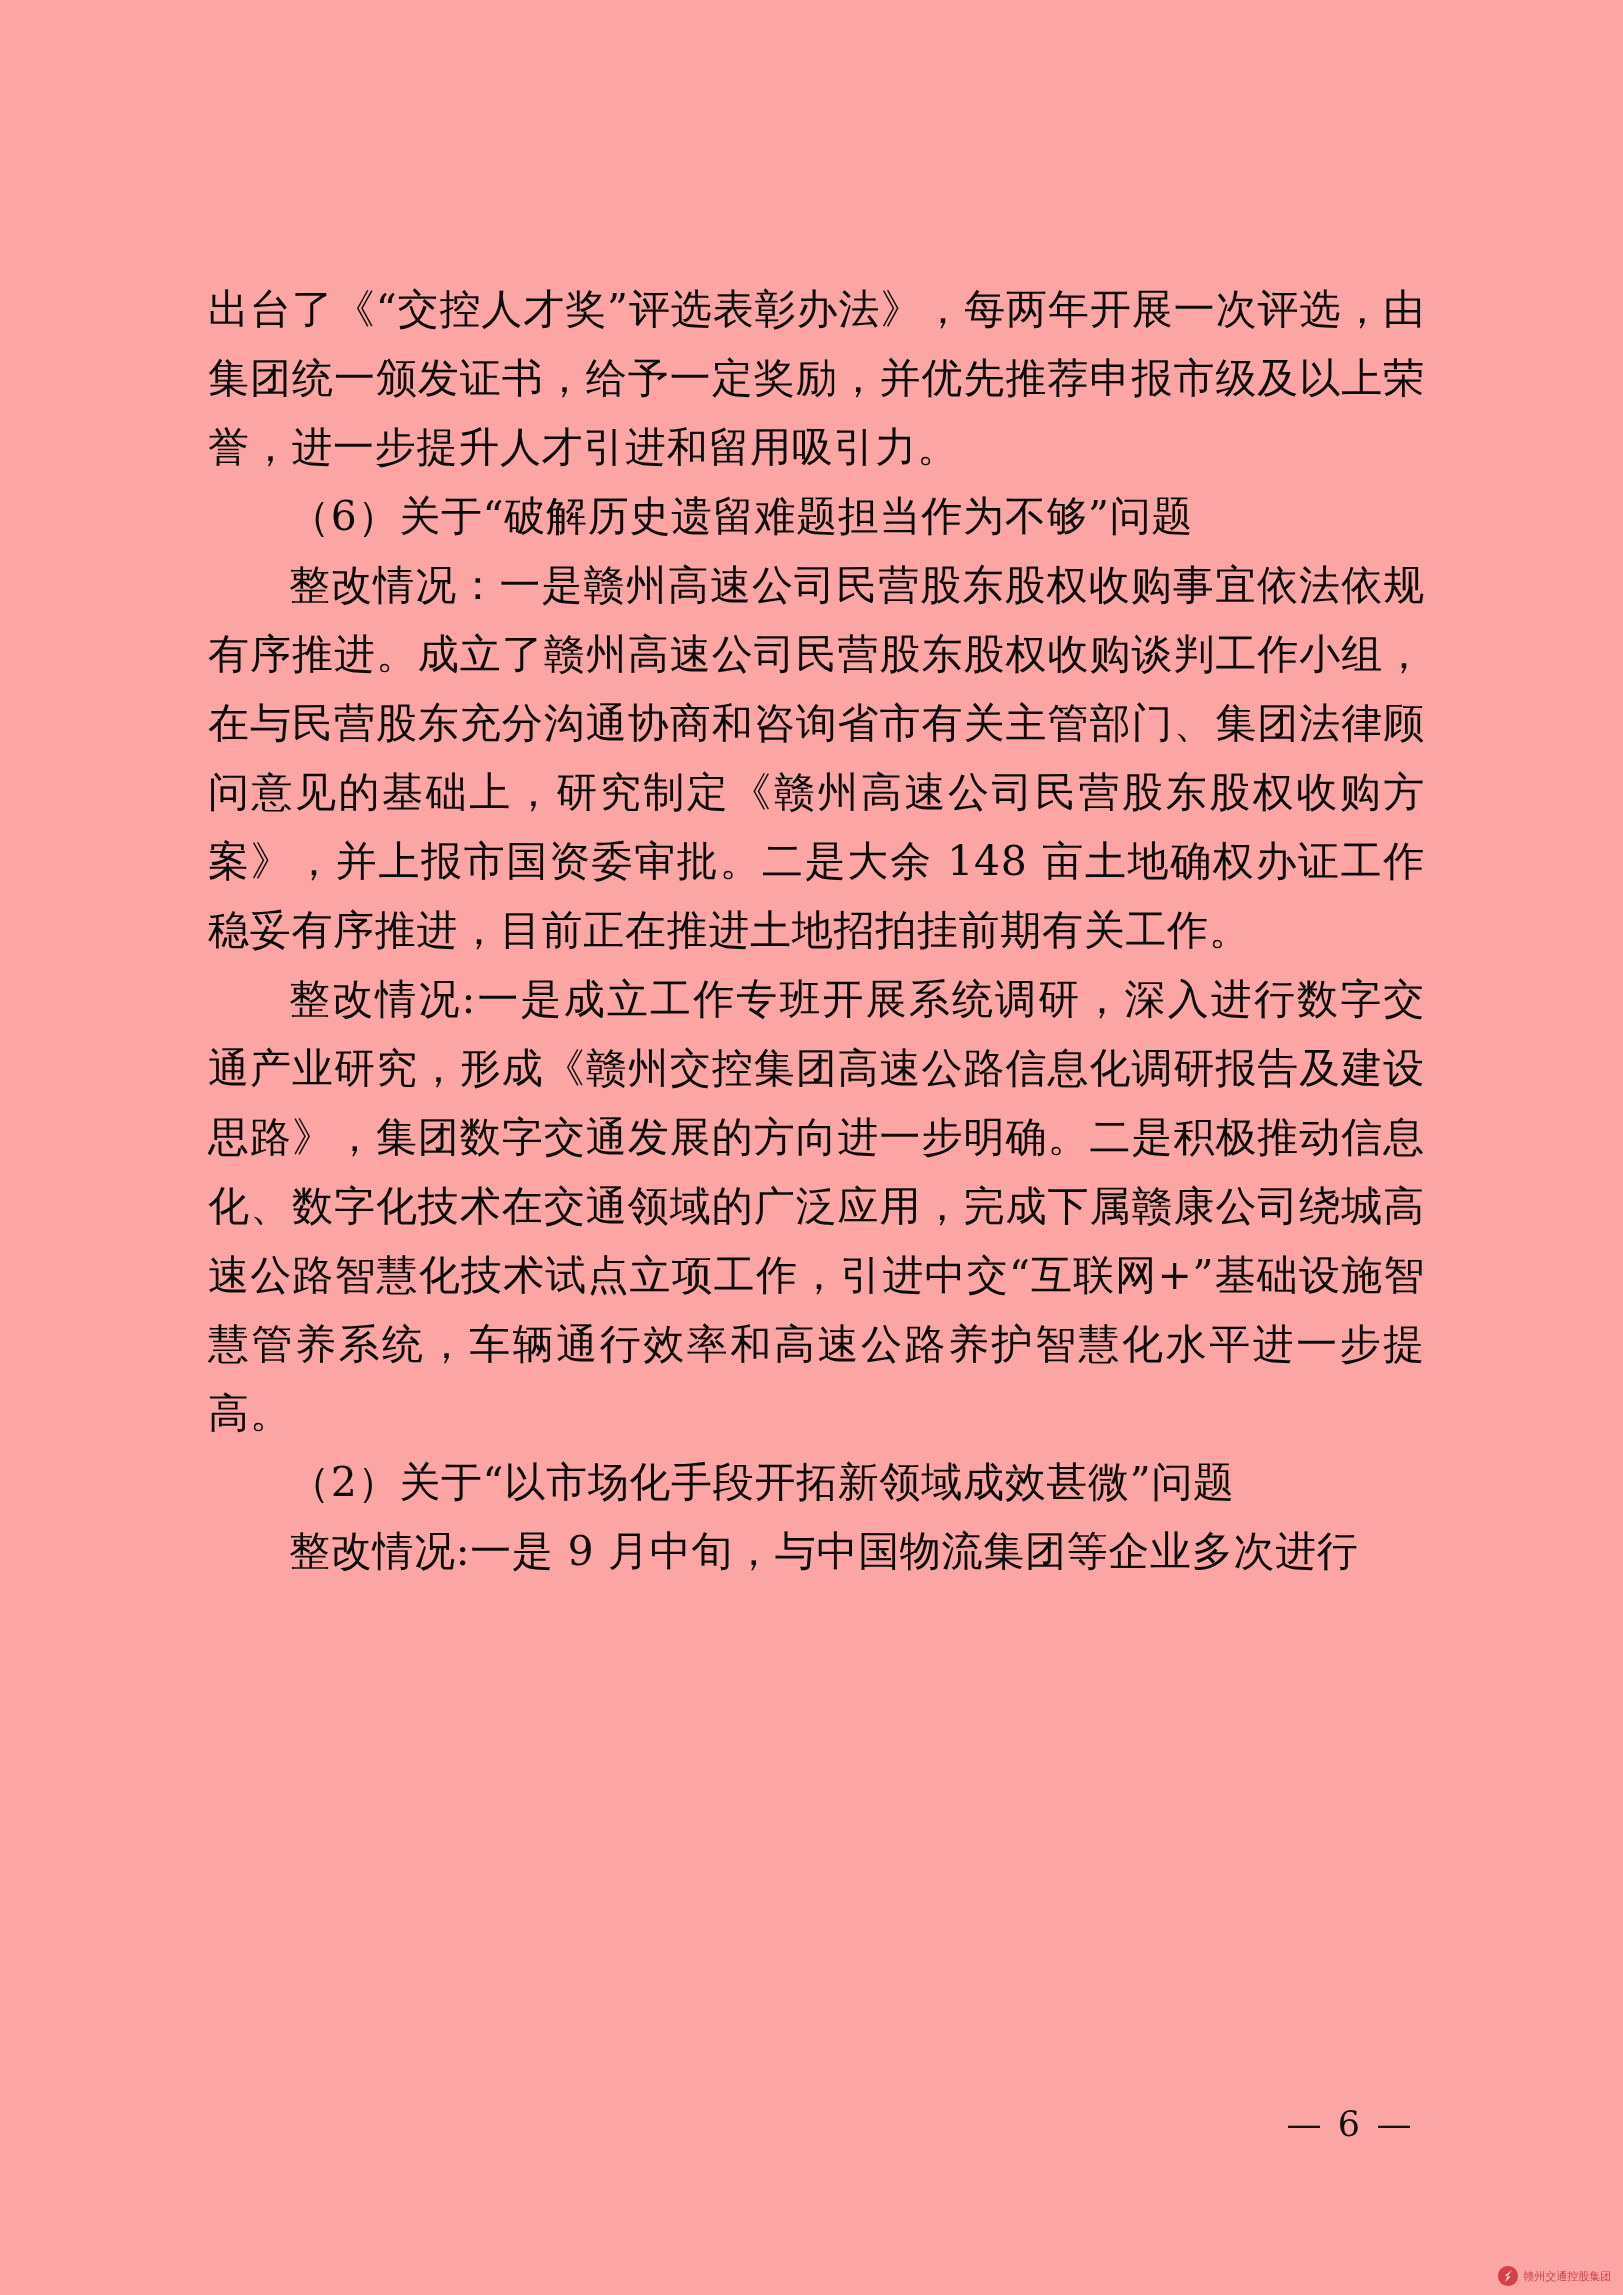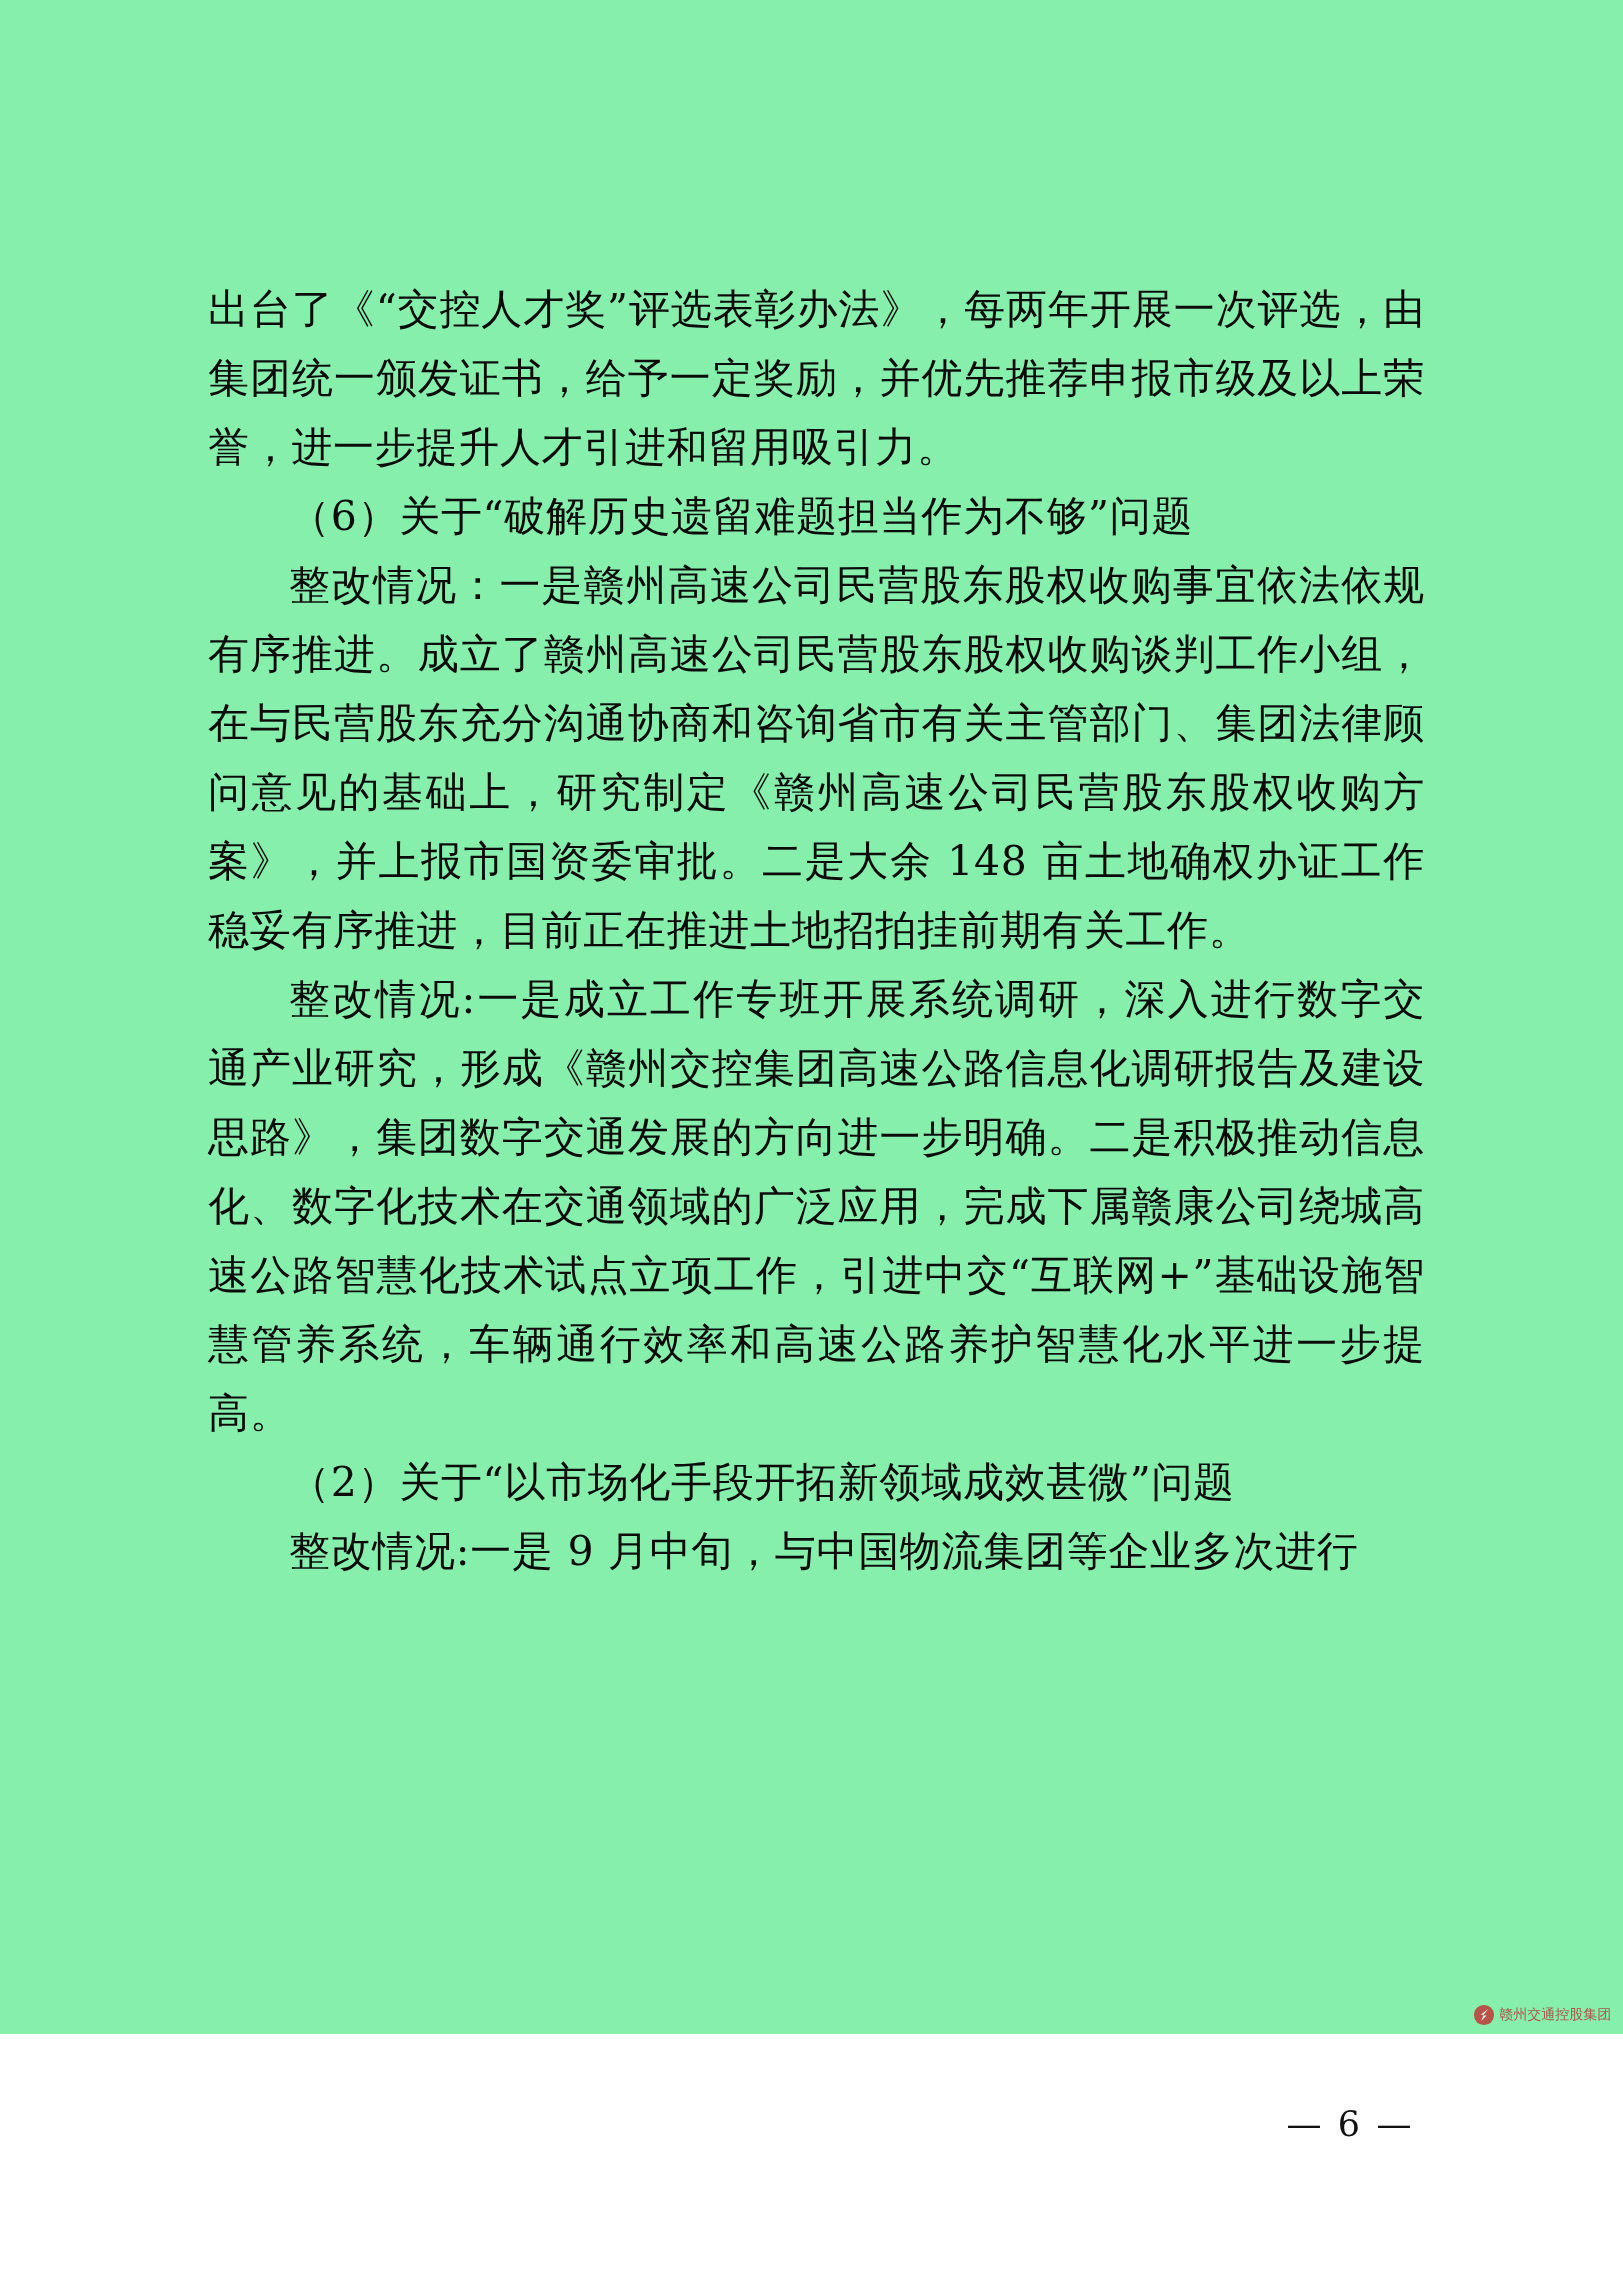--- a/index.html
+++ b/index.html
@@ -13,22 +13,22 @@
     position: relative;
     font-family: "DejaVu Serif", "Liberation Serif", serif;
     color: #000000;
     overflow: hidden;
   }
   .page {
     position: absolute;
     left: 0;
     top: 0;
     width: 1623px;
-    height: 2034px;
-    background: #86efac;
+    height: 2295px;
+    background: #fca5a5;
   }
   .content {
     position: absolute;
     left: 208px;
     top: 275px;
     width: 1217px;
   }
   .para {
     font-size: 41px;
     line-height: 69px;
@@ -72,21 +72,21 @@
     content: "";
     position: absolute;
     left: 5.9px;
     top: 3.9px;
     width: 7.9px;
     height: 11.8px;
     background: #ffffff;
     clip-path: polygon(100% 0, 35% 55%, 80% 55%, 10% 100%, 45% 48%, 5% 48%);
   }
   .watermark .mark-text {
-    font-size: 14px;
+    font-size: 11px;
     color: #b9232b;
     font-family: Liberation Mono, monospace;
     letter-spacing: 0px;
     white-space: nowrap;
   }
 </style>
 </head>
 <body>
 
 <div class="page">

